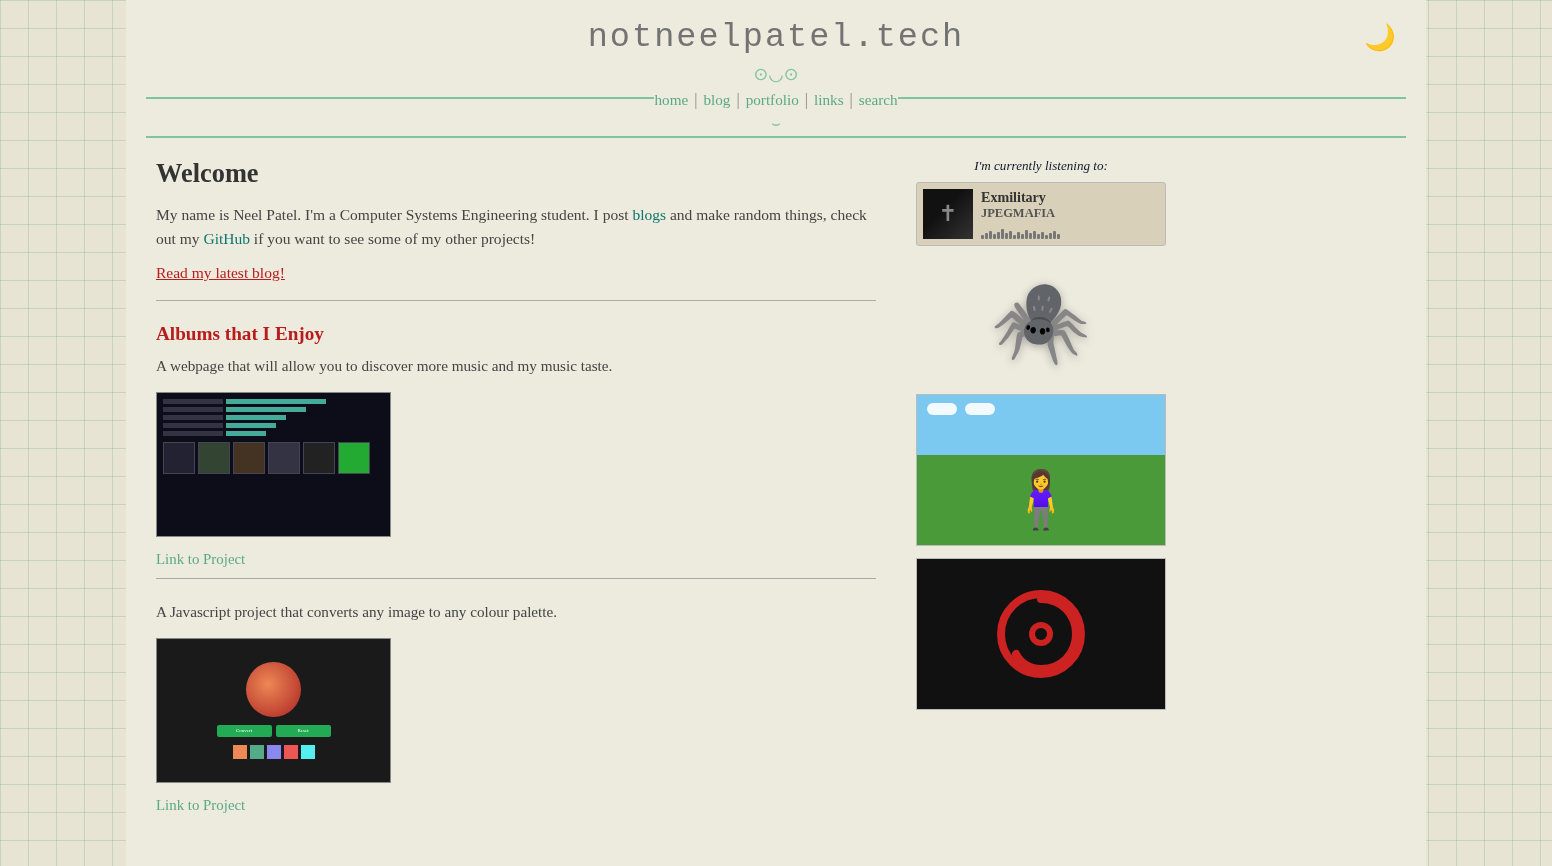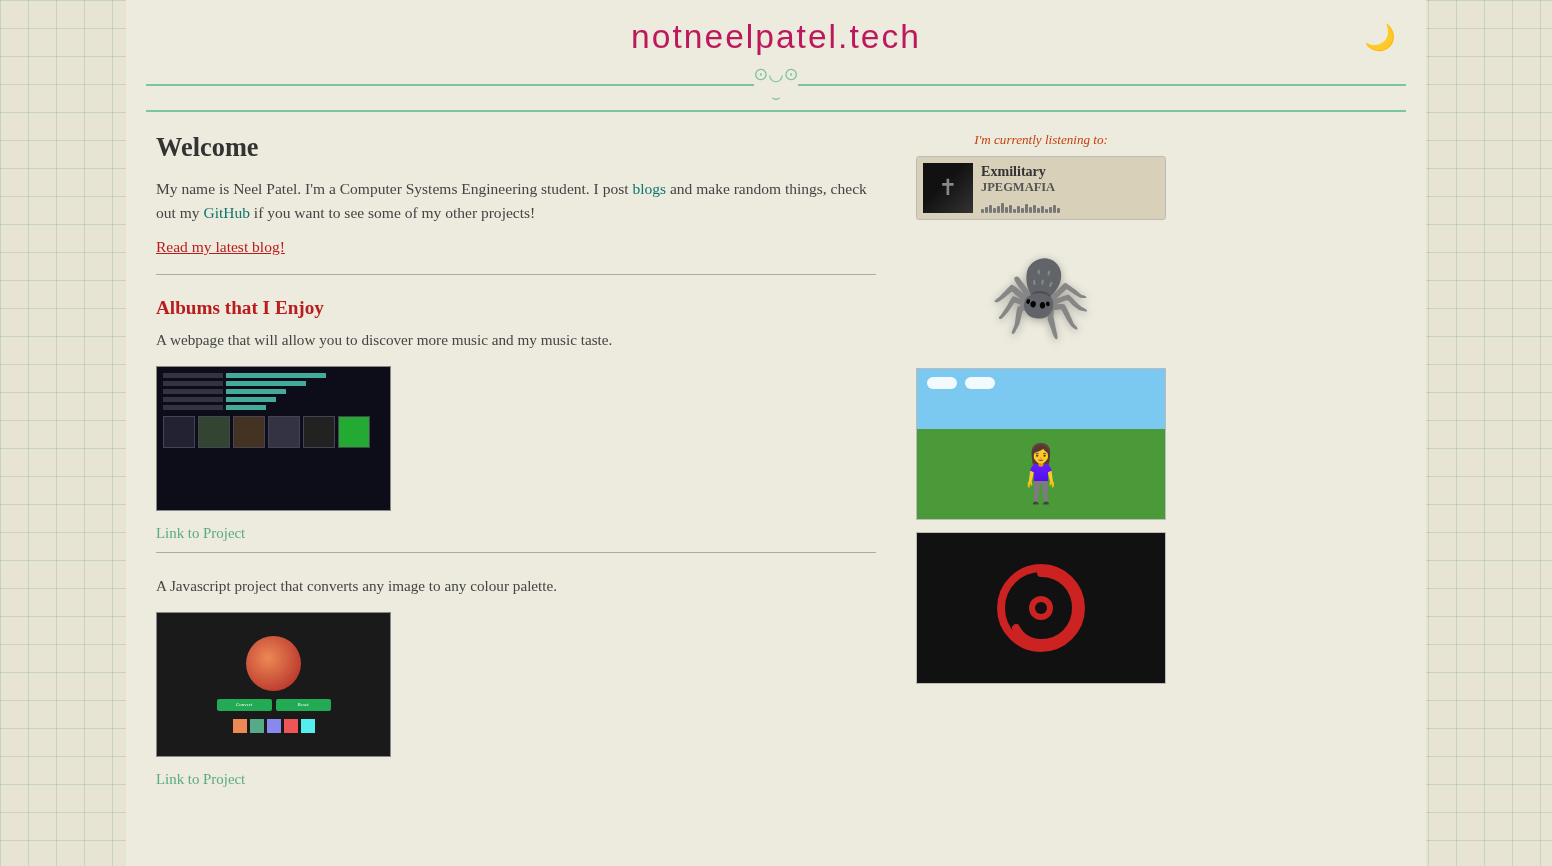--- a/index.html
+++ b/index.html
@@ -24,23 +24,23 @@
     }
 
     
     .site-header {
       text-align: center;
       padding: 18px 0 0;
       position: relative;
     }
 
     .site-title {
-      font-family: Liberation Sans, sans-serif;
+      font-family: Liberation Mono, monospace;
       font-size: 2.1em;
-      color: #be185d;
+      color: #737373;
       letter-spacing: 2px;
       font-weight: normal;
     }
 
     .moon-icon {
       position: absolute;
       right: 30px;
       top: 22px;
       font-size: 1.6em;
       color: #5aaa88;
@@ -277,21 +277,21 @@
       border-radius: 2px;
       font-size: 5px;
       color: white;
       text-align: center;
       line-height: 12px;
     }
 
     
     .listening-label {
       font-size: 0.82em;
-      color: #c2410c;
+      color: #0f172a;
       text-align: center;
       margin-bottom: 8px;
       font-style: italic;
     }
 
     .now-playing-card {
       display: flex;
       align-items: center;
       background: #d8d0b8;
       border: 1px solid #bbb;
@@ -431,20 +431,23 @@
 <div class="outer-wrapper">
 
   <header class="site-header">
     <h1 class="site-title">notneelpatel.tech</h1>
     <span class="moon-icon">🌙</span>
 
     <div class="nav-decoration">
       <div class="nav-line"></div>
       <div class="nav-center">
         <span class="nav-spider">⊙◡⊙</span>
+        <nav>
+          <a href="#">home</a><span class="nav-sep"> | </span><a href="#">blog</a><span class="nav-sep"> | </span><a href="#">portfolio</a><span class="nav-sep"> | </span><a href="#">links</a><span class="nav-sep"> | </span><a href="#">search</a>
+        </nav>
         <span class="nav-bottom-deco">⌣</span>
       </div>
       <div class="nav-line"></div>
     </div>
     <div class="header-bottom-line"></div>
   </header>
 
   <div class="page-body">
 
     <main class="main-content">

